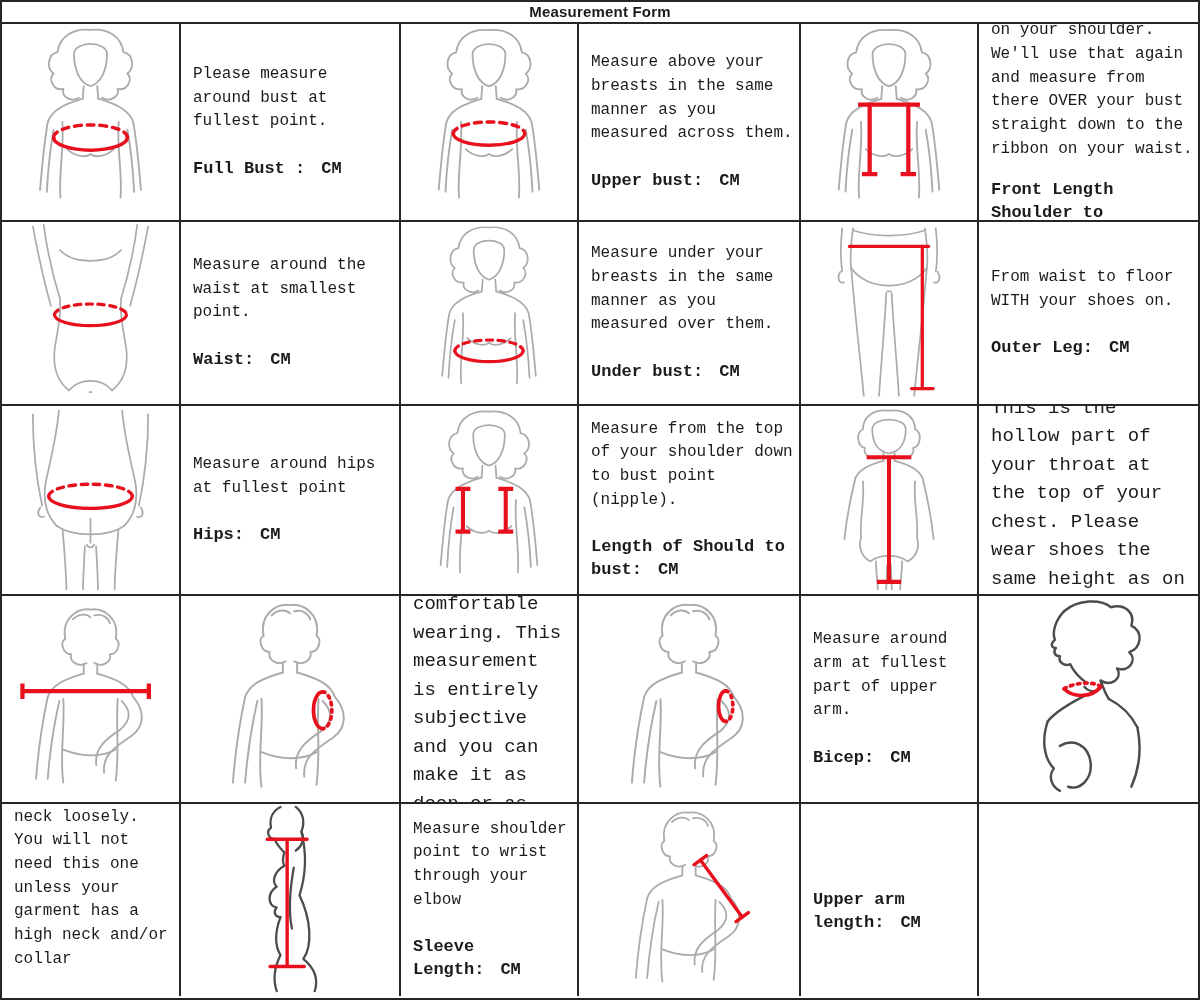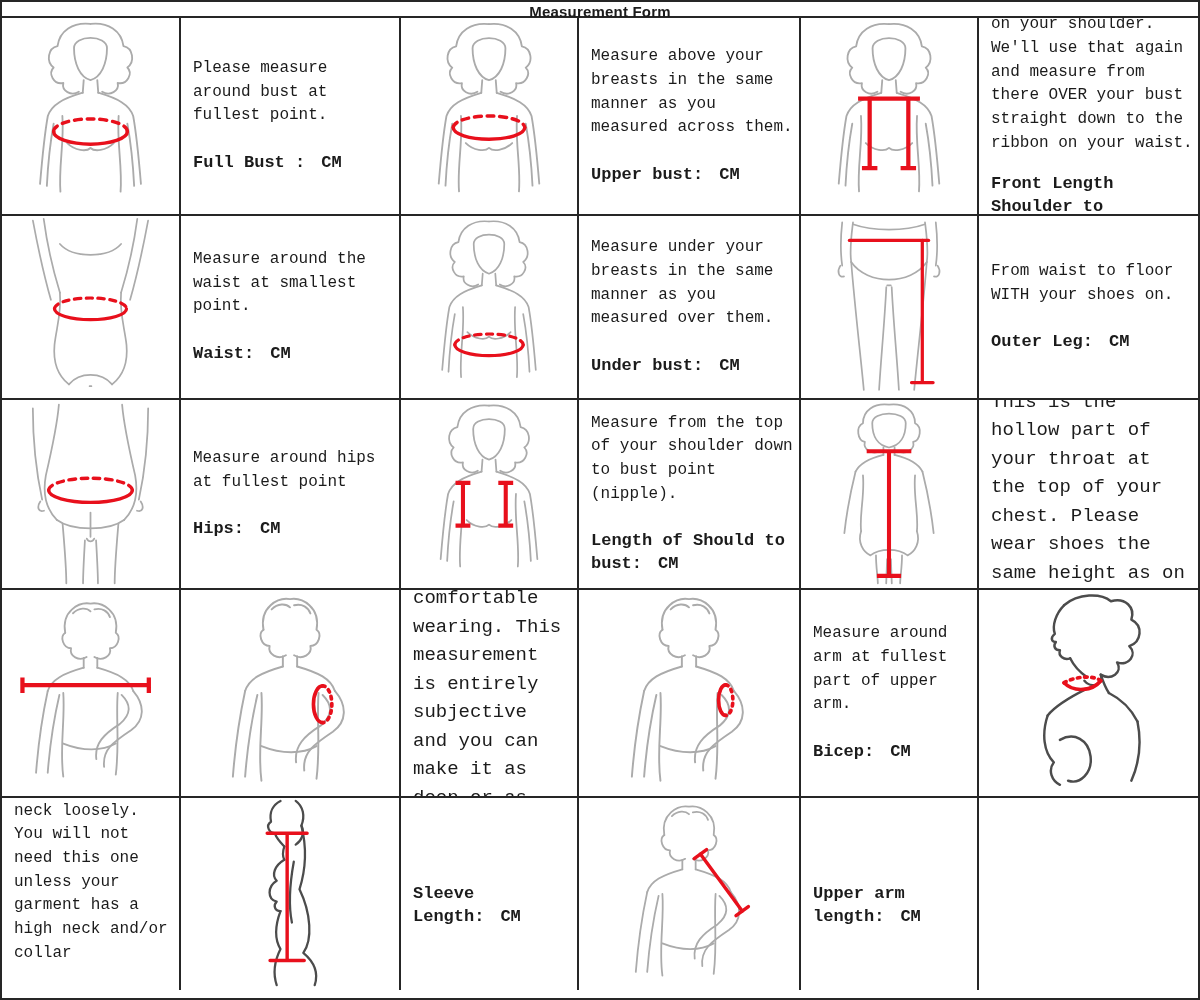--- a/index.html
+++ b/index.html
@@ -2,21 +2,21 @@
 <html><head>
 <meta charset="utf-8">
 <style>
   * { margin:0; padding:0; box-sizing:border-box; }
   html,body { background:#ffffff; }
   body { font-family:"Liberation Sans", sans-serif; color:#1b1b1b; width:1200px; }
 
   .form { width:1200px; height:1000px; border:2px solid #262626; background:#fff; }
 
   .title-row {
-    height:16px; line-height:20px; text-align:center;
+    height:22px; line-height:20px; text-align:center;
     font-size:15px; font-weight:bold; border-bottom:2px solid #262626;
     letter-spacing:0.2px;
   }
 
   .grid {
     display:grid; width:100%; height:972px;
     grid-template-columns:179px 220px 178px 222px 178px 1fr;
     grid-template-rows:198px 184px 190px 208px 1fr;
   }
   .cell { border-right:2px solid #262626; border-bottom:2px solid #262626; overflow:hidden; }
@@ -319,20 +319,21 @@
     <div class="cell text-cell">
       <p class="desc">Measure around neck loosely. You will not need this one unless your garment has a high neck and/or collar</p>
       <p class="m-label"><span>Neck:</span><span class="unit">CM</span></p>
     </div>
     <div class="cell img-cell">
       <svg viewBox="0 0 180 200">
           <use href="#fig-sleeve"></use>
         </svg>
     </div>
     <div class="cell text-cell">
+      <p class="desc">Measure shoulder point to wrist through your elbow</p>
       <p class="m-label"><span>Sleeve Length:</span><span class="unit">CM</span></p>
     </div>
     <div class="cell img-cell">
       <svg viewBox="0 0 180 200">
           <use href="#fig-upper-arm"></use>
         </svg>
     </div>
     <div class="cell text-cell">
       <p class="m-label"><span>Upper arm length:</span><span class="unit">CM</span></p>
     </div>

